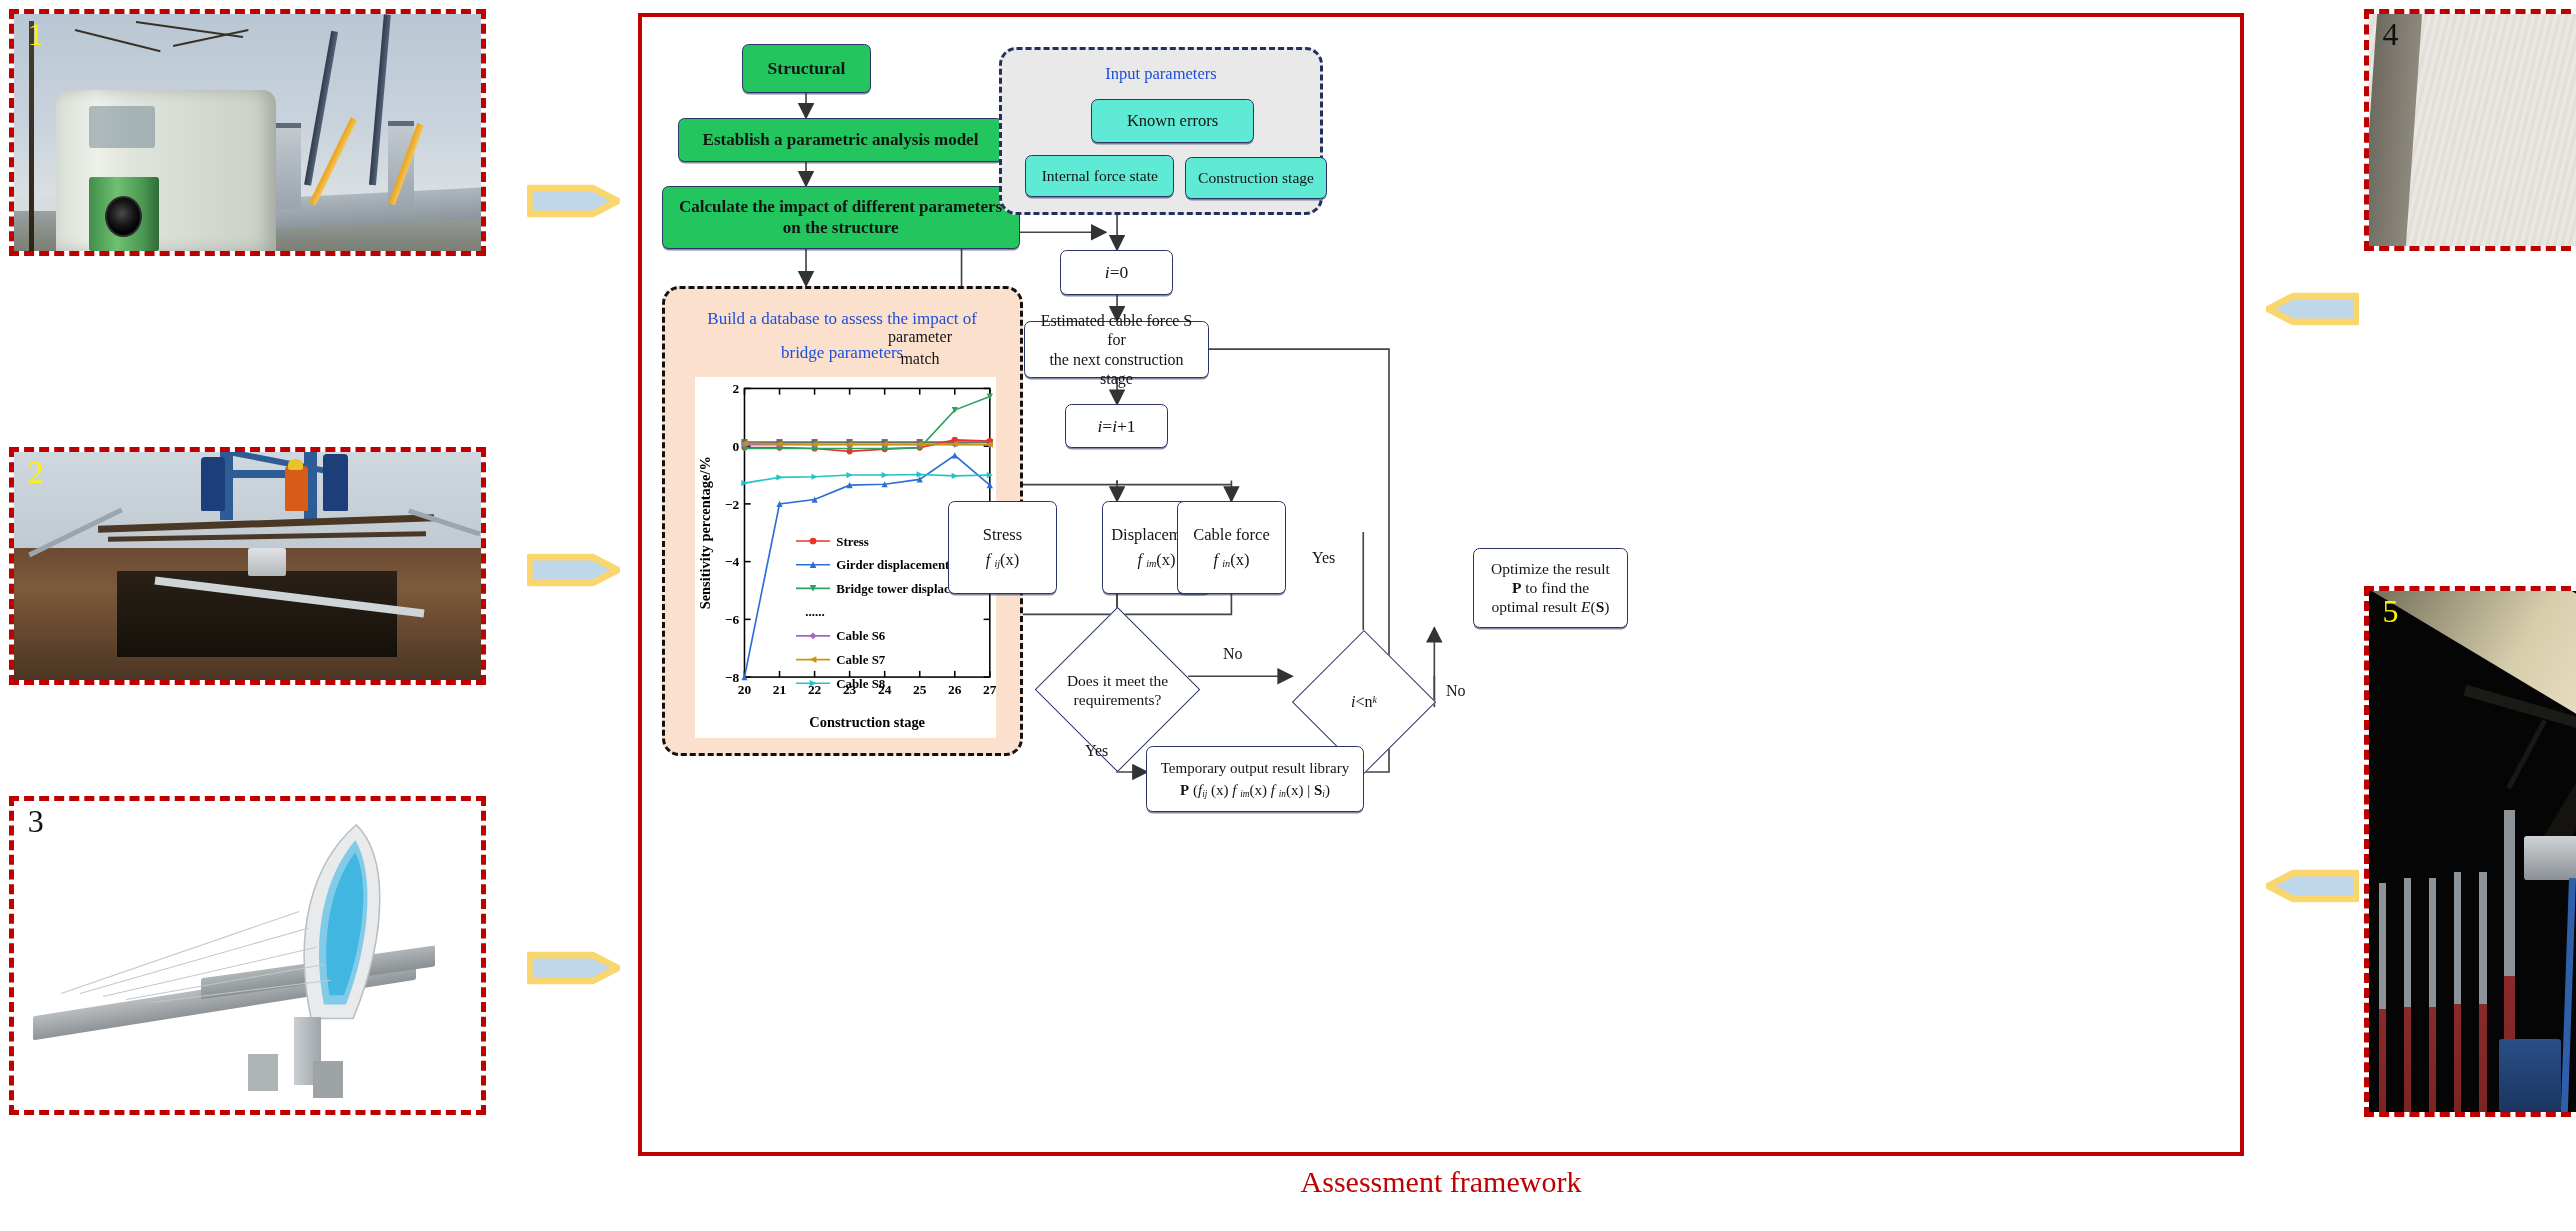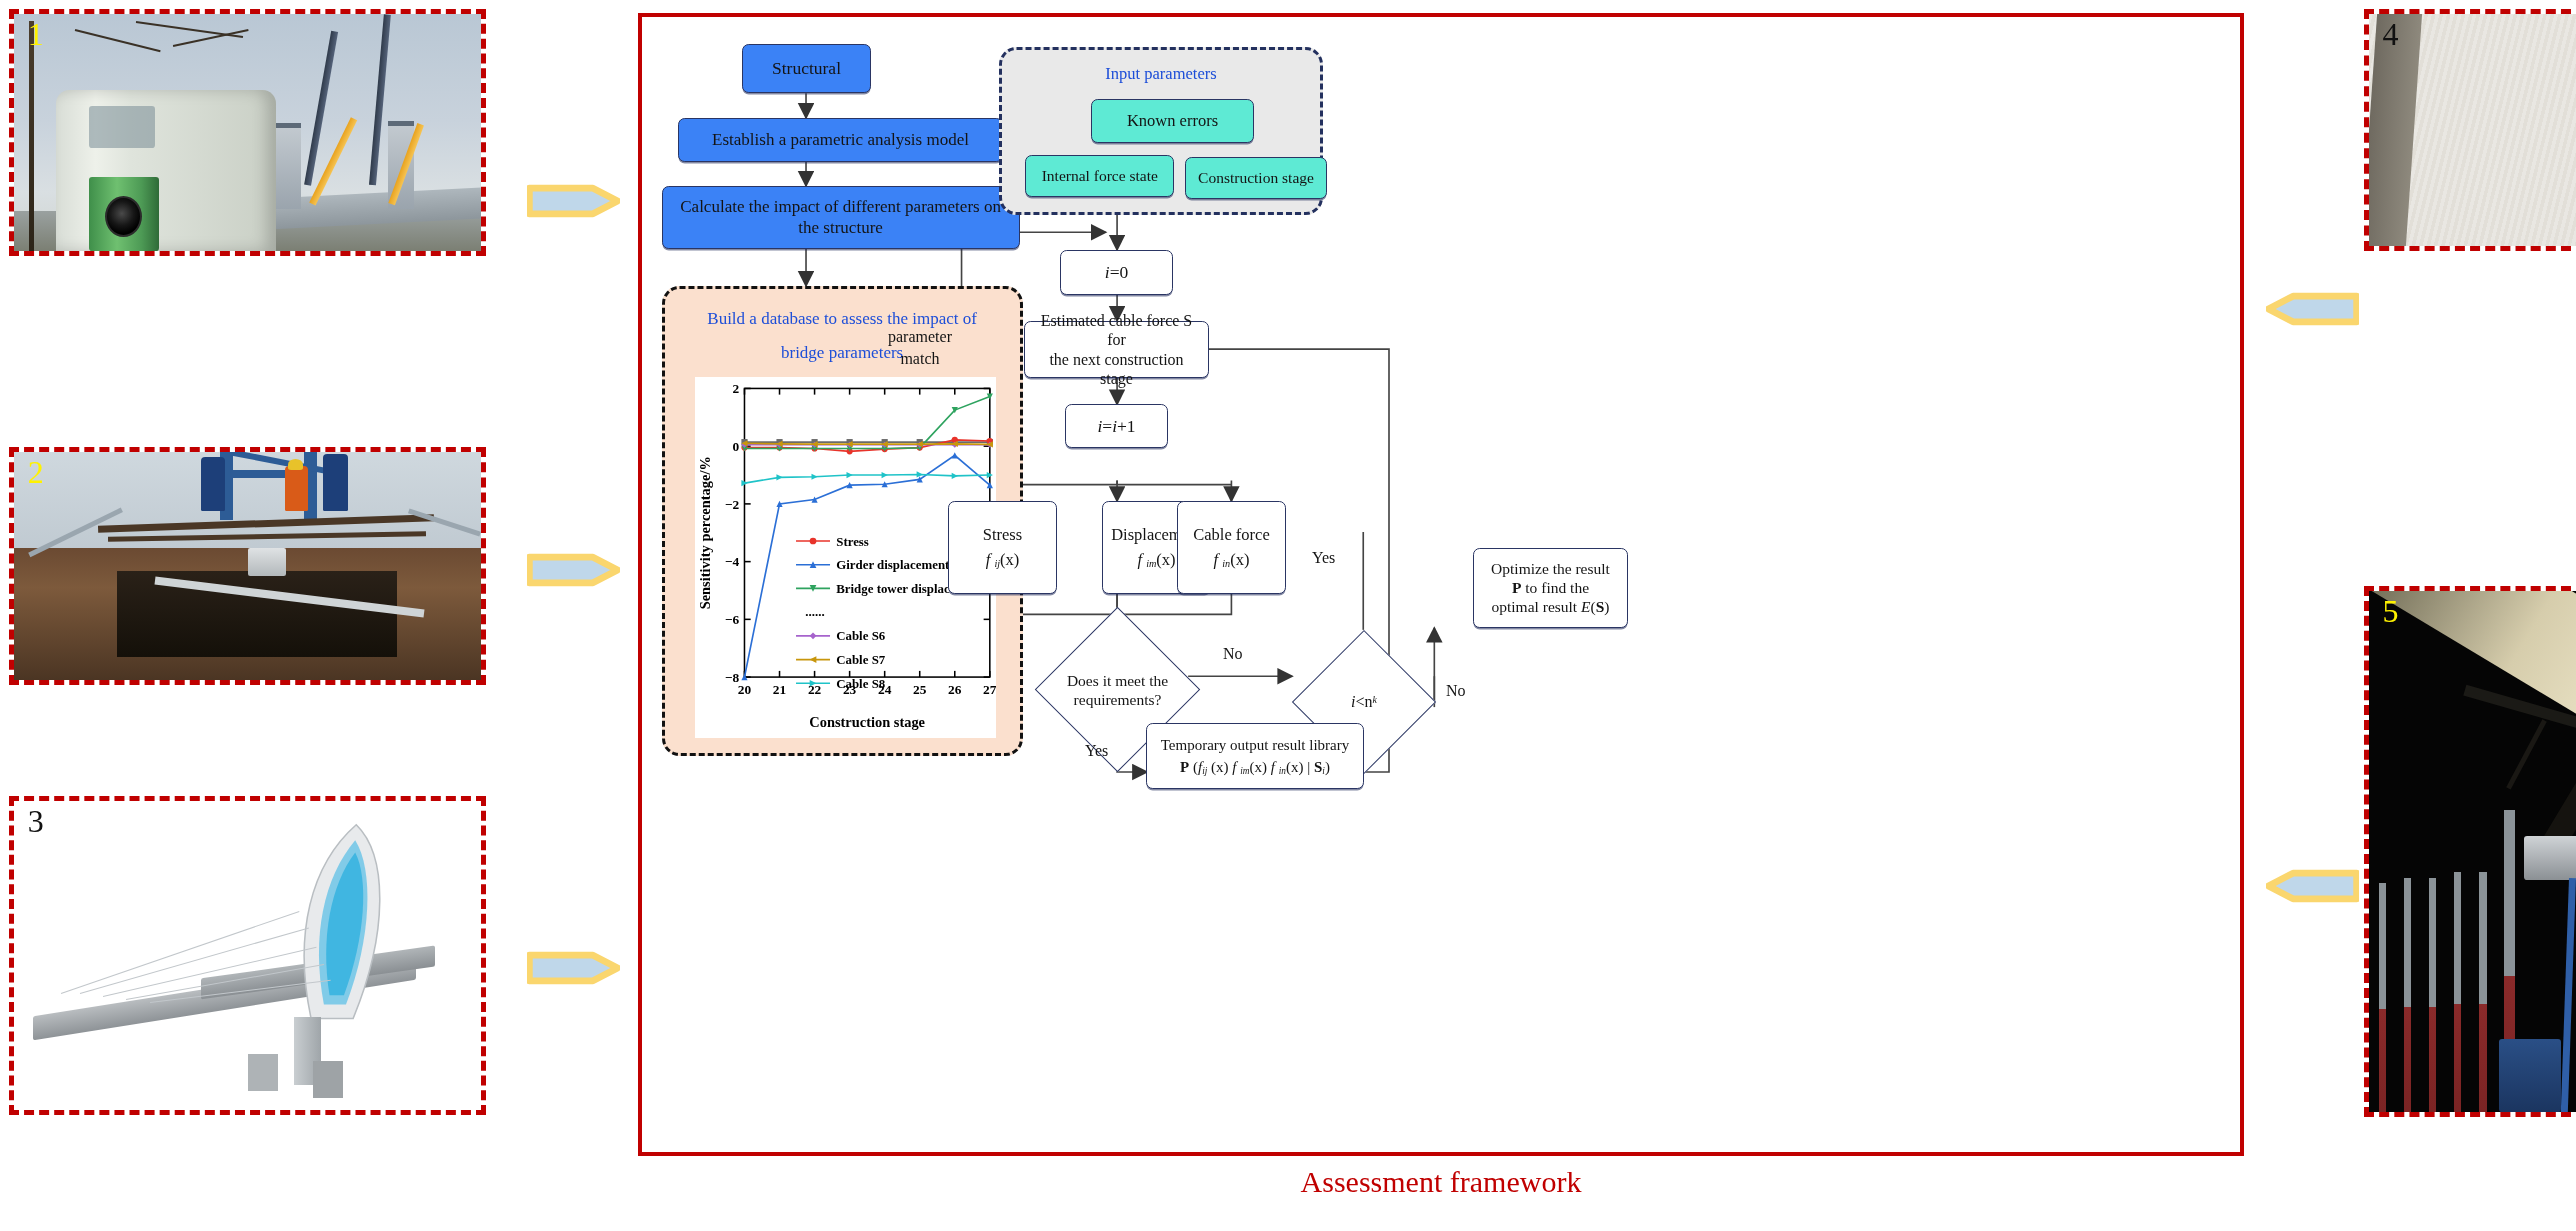--- a/index.html
+++ b/index.html
@@ -109,21 +109,21 @@
   .fbox{
     position:absolute;
     display:flex; align-items:center; justify-content:center; text-align:center;
     border:1.5px solid #2a3563;
     border-radius:6.7px;
     font-family:"Liberation Serif", serif;
     color:#141414;
     line-height:1.22;
     box-shadow: 0 2.1px 0 -0.5px rgba(30,40,90,.55);
   }
-  .fbox.lav{ background:#3b82f6; }
+  .fbox.lav{ background:#22c55e;font-weight:bold; }
   .fbox.white{ background:#ffffff; }
   .fbox.grey{ background:#5eead4;margin-left:12px; }
 
   .dash-group{
     position:absolute;
     border:3.1px dashed #23305e;
     border-radius:17.5px;
   }
   .dash-group.grey{ background:#e9e9e9; }
   .dash-group.peach{ background:#fbe0ce; border-color:#111111; }
@@ -578,21 +578,21 @@
     </div>
   </div>
 
   <div class="diamond" style="left:650px; top:613px; width:144px; height:144px;">
     <div class="dshape" style="left:20.6px; top:0; width:102px; height:102px; top:20.6px;"></div>
     <div class="dlabel" style="font-size:16px;">
       <span><i>i</i>&lt;n<sup><i>k</i></sup></span>
     </div>
   </div>
 
-  <div class="fbox white" style="left:504px; top:706px; width:218px; height:66px; font-size:15px; flex-direction:column; gap:4.1px;">
+  <div class="fbox white" style="left:504px; top:729px; width:218px; height:66px; font-size:15px; flex-direction:column; gap:4.1px;">
     <span>Temporary output result library</span>
     <span>
       <b>P</b> (<i>f</i><sub><i>ij</i></sub> (x) <i>f</i> <sub><i>im</i></sub>(x) <i>f</i> <sub><i>in</i></sub>(x) | <b>S</b><sub><i>i</i></sub>)
     </span>
   </div>
 
   <div class="fbox white" style="left:831px; top:531px; width:155px; height:80px; font-size:15.5px; padding:0 7.2px;">
     <span>
       <span>Optimize the result</span><br>
       <b>P</b> to find the<br>

